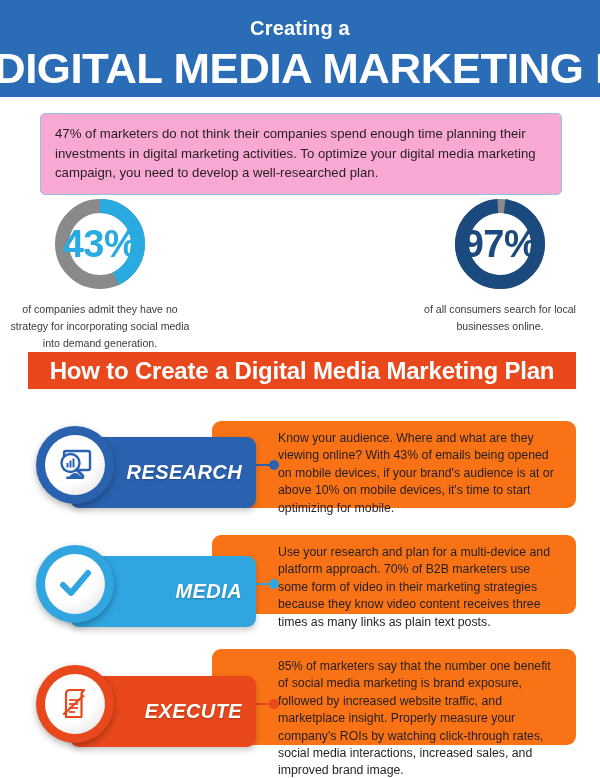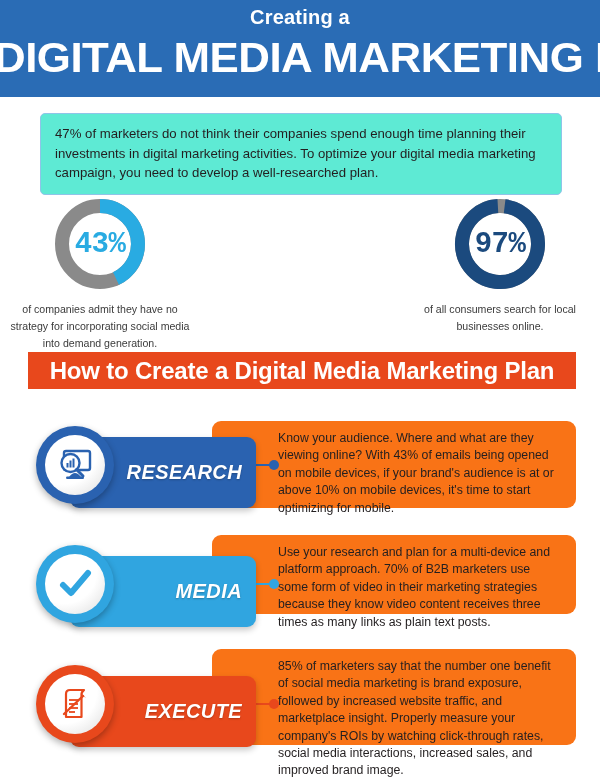--- a/index.html
+++ b/index.html
@@ -12,21 +12,21 @@
     overflow: hidden;
     position: relative;
   }
 
   
   .header {
     width: 600px;
     height: 97px;
     background: #2a6cb5;
     text-align: center;
-    padding-top: 5px;
+    padding-top: 16px;
   }
   .header .kicker {
     color: #ffffff;
     font-size: 20px;
     font-weight: bold;
     letter-spacing: 0.2px;
     line-height: 24px;
   }
   .header .maintitle {
     color: #ffffff;
@@ -41,21 +41,21 @@
   
   .intro-wrap {
     position: absolute;
     left: 40px;
     top: 113px;
     width: 522px;
   }
   .intro-box {
     border: 1px solid #8fc4e8;
     border-radius: 5px;
-    background: #5eead4;
+    background: #f9a8d4;
     padding: 10px 14px 11px 14px;
   }
   .intro-text {
     color: #231f20;
     font-size: 13.2px;
     line-height: 19.5px;
     text-align: left;
   }
 
   
@@ -77,24 +77,24 @@
     width: 96px;
     height: 96px;
   }
   .donut svg { display: block; }
   .donut-label {
     position: absolute;
     inset: 0;
     display: flex;
     align-items: center;
     justify-content: center;
-    font-size: 29px;
+    font-size: 38px;
     font-weight: bold;
     letter-spacing: -0.5px;
-    font-family: Liberation Mono, monospace;
+    font-family: Liberation Sans, sans-serif;
   }
   .donut-caption {
     margin-top: 9px;
     font-size: 10.6px;
     line-height: 17px;
     color: #3b3b3b;
     text-align: center;
     width: 182px;
   }
   .cap-narrow { width: 172px; }

